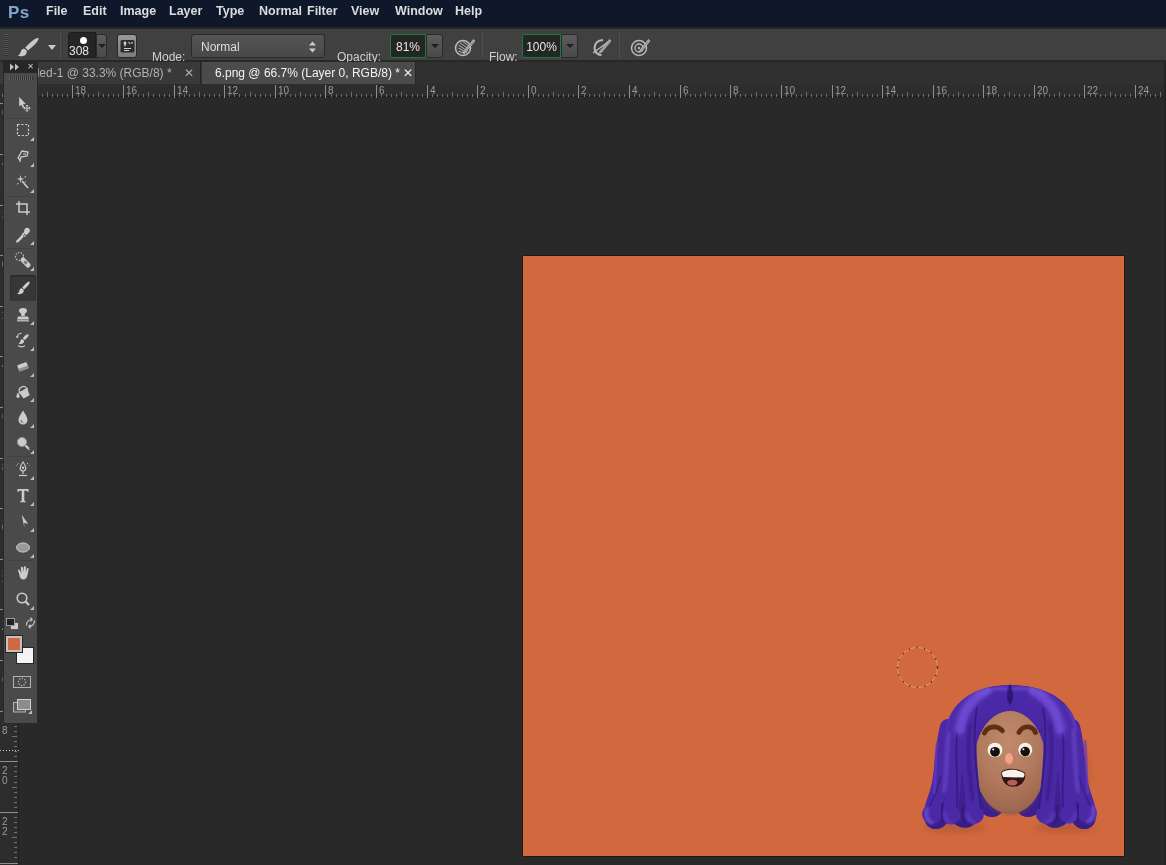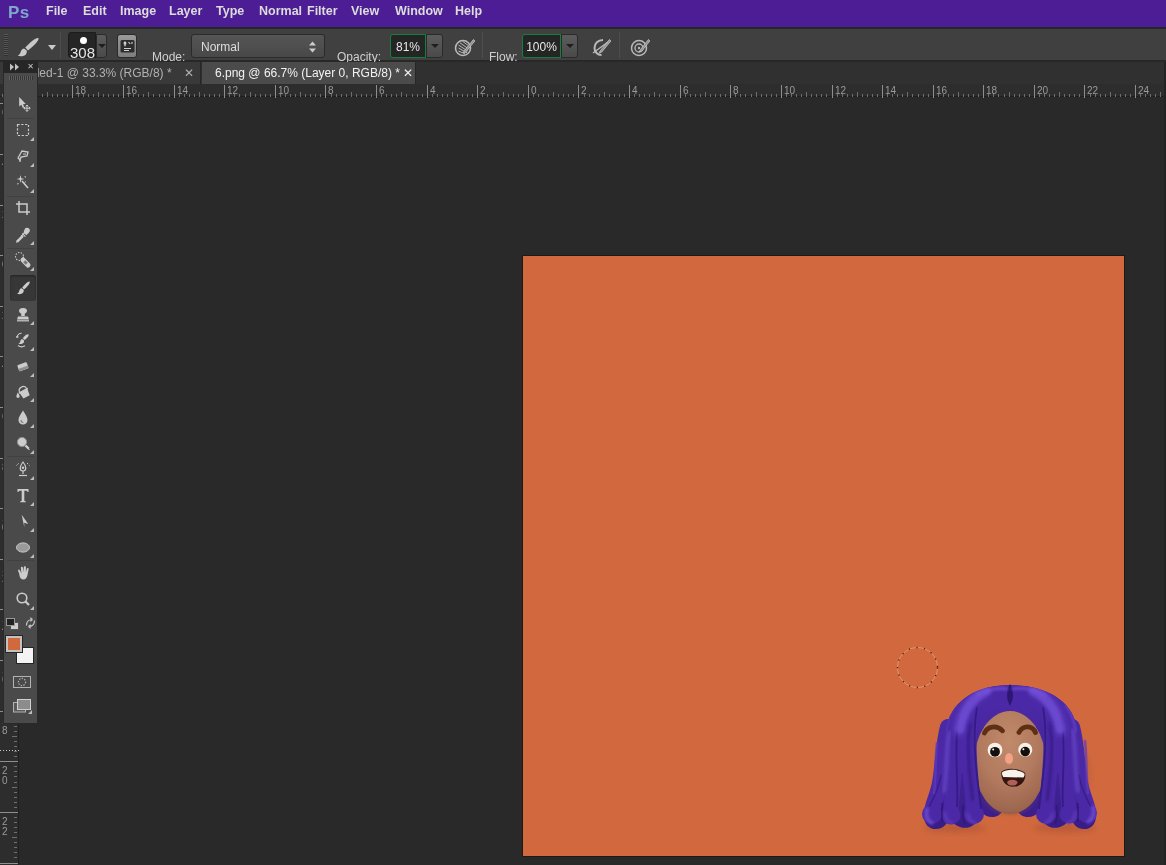--- a/index.html
+++ b/index.html
@@ -1,36 +1,36 @@
 <!DOCTYPE html>
 <html><head>
 <meta charset="utf-8">
 <style>
 * { margin:0; padding:0; box-sizing:border-box; }
 html,body { width:1166px; height:865px; overflow:hidden; background:#282828;
   font-family:"Liberation Sans", sans-serif; }
 #app { position:relative; width:1166px; height:865px; }
 
 
-#menubar { position:absolute; left:0; top:0; width:1166px; height:27px; background:#4c1d95;padding-left:31px; }
+#menubar { position:absolute; left:0; top:0; width:1166px; height:27px; background:#0f172a;padding-left:31px; }
 #pslogo { position:absolute; left:8px; top:2px; font-size:18px; font-weight:bold; color:#7fa8cd; letter-spacing:0.5px; }
 #menubar span { position:absolute; top:4px; font-size:12.5px; color:#dcdcdc;font-weight:bold; }
 
 
 #optionsbar { position:absolute; left:0; top:27px; width:1166px; height:34px; background:#404040;
   border-top:2px solid #272727; border-bottom:1px solid #272727; }
 .ob-grip { position:absolute; left:4px; top:5px; width:4px; height:22px;
   background:repeating-linear-gradient(to bottom,#585858 0,#585858 1px,#2e2e2e 1px,#2e2e2e 2px); }
 .ob-brush { position:absolute; left:11px; top:6px; }
 .dd-arr { position:absolute; width:0; height:0; border-left:4px solid transparent; border-right:4px solid transparent; border-top:5px solid #c9c9c9; }
 .ob-sep { position:absolute; top:3px; width:1px; height:26px; background:#2d2d2d; border-right:1px solid #4e4e4e; }
 .bs-box { position:absolute; left:68px; top:3px; width:28px; height:26px; background:#252525;
   border:1px solid #1c1c1c; border-radius:3px 0 0 3px; }
 .bs-dot { position:absolute; left:10.5px; top:4px; width:7px; height:7px; border-radius:50%; background:#fff; }
-.bs-num { position:absolute; left:0; top:11px; width:100%; text-align:right; font-size:15px; color:#e6e6e6; }
+.bs-num { position:absolute; left:0; top:11px; width:100%; text-align:left; font-size:12px; color:#e6e6e6; }
 .dd-btn { position:absolute; background:linear-gradient(#5c5c5c,#4a4a4a); border:1px solid #2a2a2a; border-radius:0 3px 3px 0; }
 .dd-arr2 { position:absolute; left:50%; top:50%; margin-left:-4px; margin-top:-2px; width:0; height:0;
   border-left:4px solid transparent; border-right:4px solid transparent; border-top:4px solid #1e1e1e; }
 .bp-btn { position:absolute; left:117px; top:5px; width:20px; height:24px; background:linear-gradient(#9a9a9a,#7e7e7e);
   border:1px solid #2a2a2a; border-radius:3px; padding:3px 1px 0 1px; }
 .ob-label { position:absolute; top:13px; font-size:12px; color:#cfcfcf;margin-top:8px; }
 .mode-dd { position:absolute; left:191px; top:5px; width:134px; height:24px; background:linear-gradient(#555,#484848);
   border:1px solid #2a2a2a; border-radius:3px; }
 .mode-dd span { position:absolute; left:9px; top:5px; font-size:12px; color:#dedede; }
 .mode-dd .spin { position:absolute; right:7px; top:6px; }

